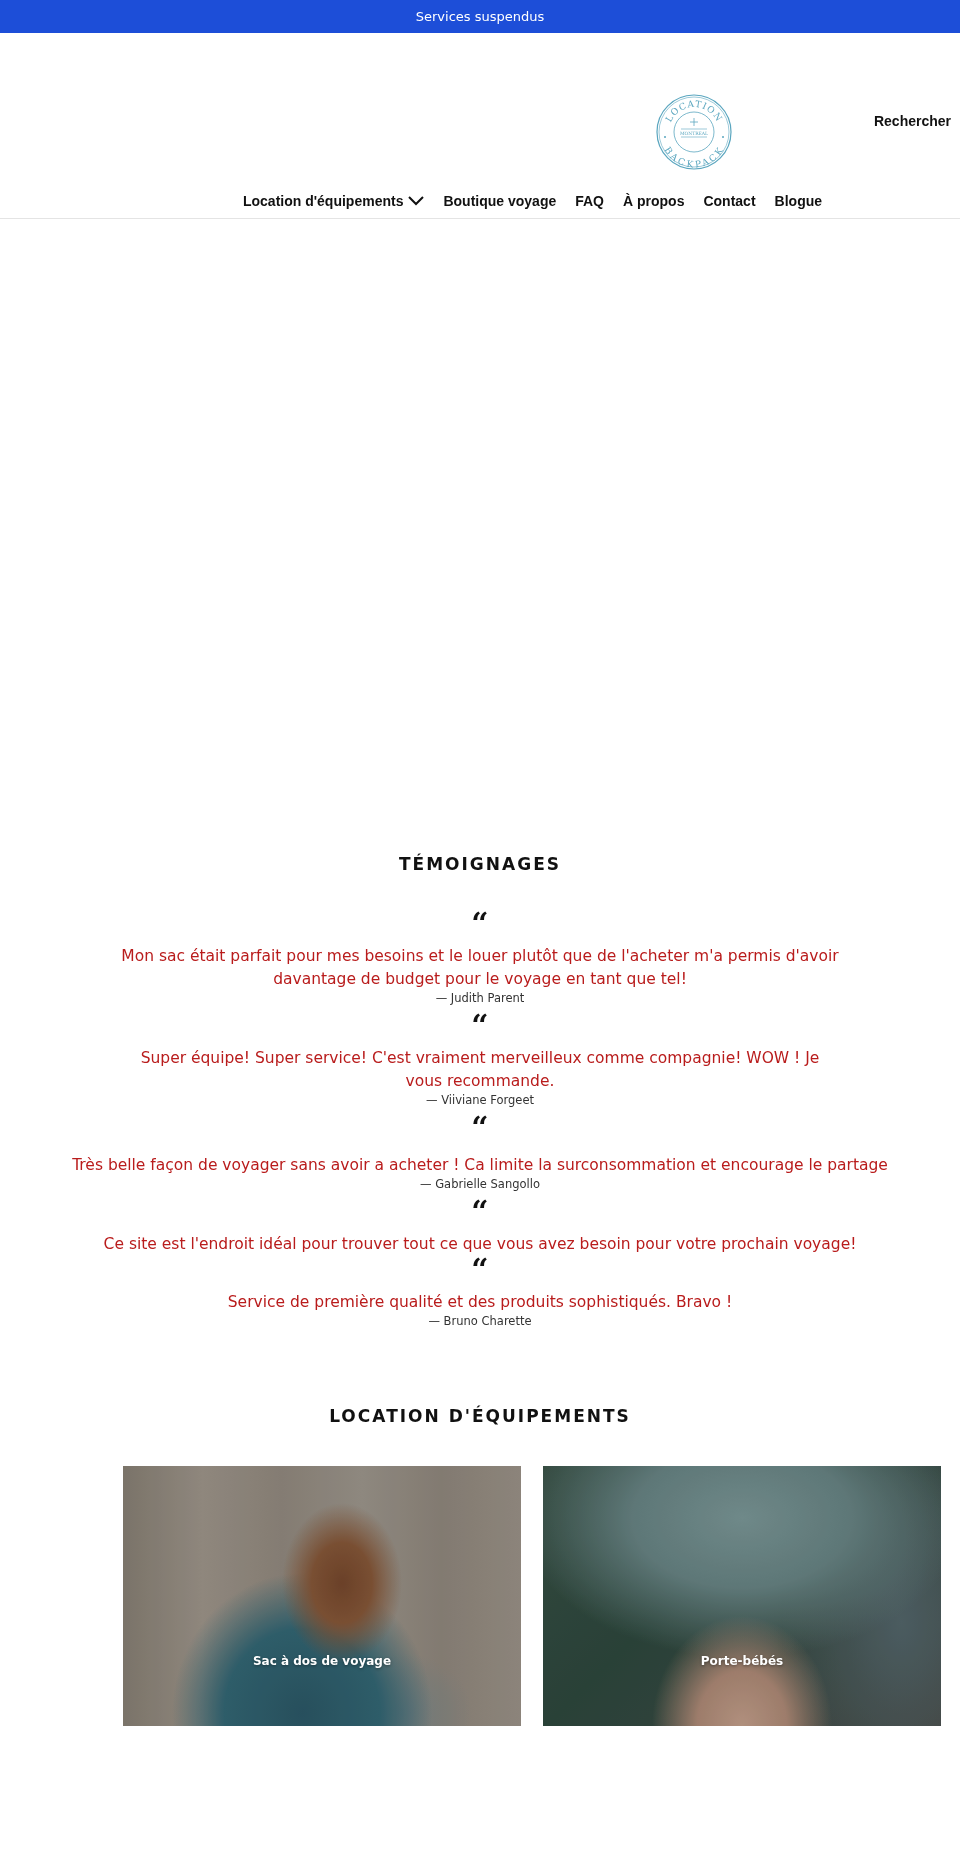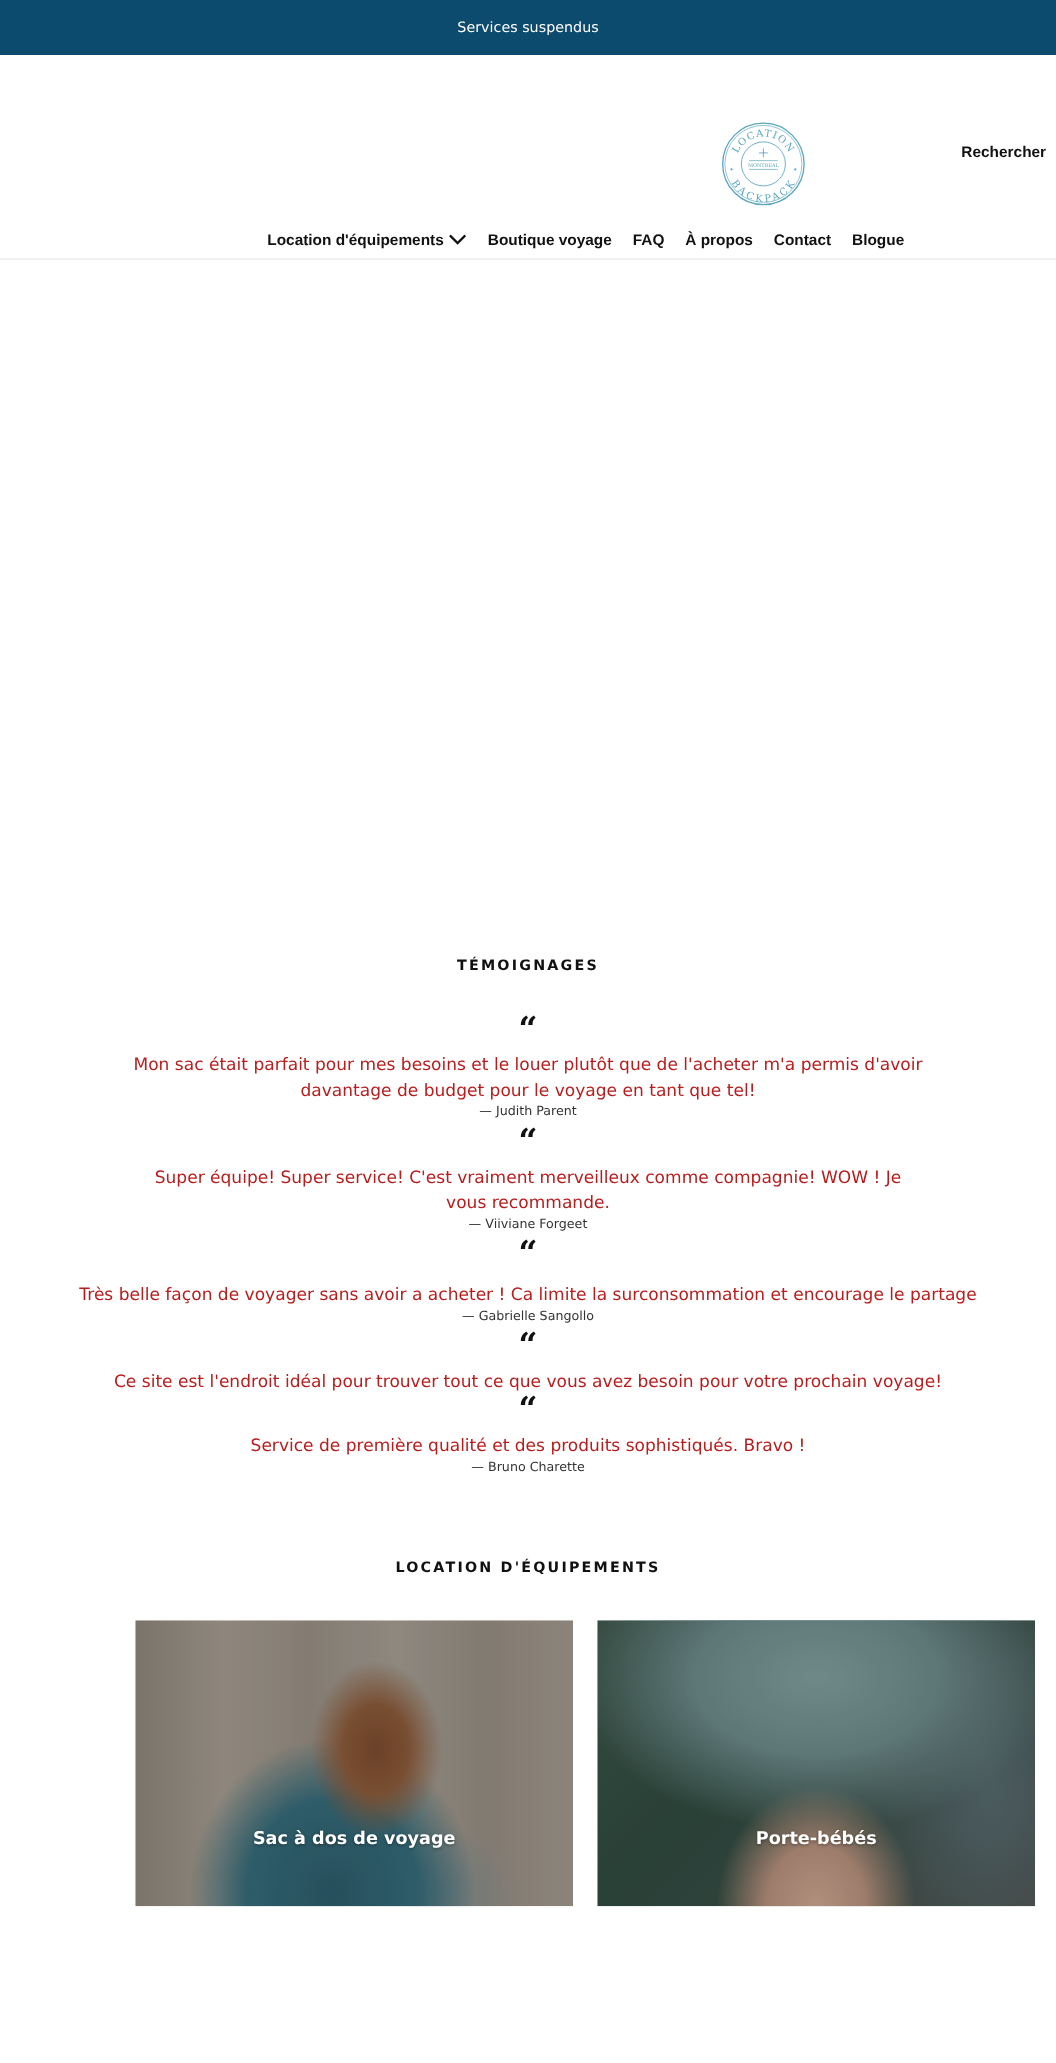--- a/index.html
+++ b/index.html
@@ -1,20 +1,20 @@
 <!DOCTYPE html>
 <html><head>
   <meta charset="utf-8">
   <style>
     * { box-sizing: border-box; margin: 0; padding: 0; }
     html, body { width: 960px; background: #ffffff; }
     body { font-family: "DejaVu Sans", sans-serif; color: #222; position: relative; height: 1875px; overflow: hidden; }
 
     .announcement {
-      height: 50px; background: #0c4a6e; color: #ffffff;
+      height: 33px; background: #1d4ed8; color: #ffffff;
       display: flex; align-items: center; justify-content: center;
       font-family: "DejaVu Sans", sans-serif; font-size: 13px;
     }
 
     .header { position: relative; height: 186px; border-bottom: 1px solid #e4e4e4; }
     .logo {
       position: absolute; left: 655px; top: 60px; width: 78px; height: 78px;
       display: block;
     }
     .search-link {
@@ -30,21 +30,21 @@
     .nav-item {
       font-family: "Liberation Sans", sans-serif; font-weight: bold; font-size: 14px; color: #111;
       margin: 0 9.5px; text-decoration: none; display: flex; align-items: center; white-space: nowrap;
     }
     .nav-item svg { margin-left: 5px; }
 
     .hero-blank { height: 635px; }
 
     .section-title {
       text-align: center; font-family: "DejaVu Sans", sans-serif; font-weight: bold;
-      font-size: 13px; letter-spacing: 2px; color: #111;
+      font-size: 17px; letter-spacing: 2px; color: #111;
     }
 
     .testimonials { padding-top: 0; }
     .testimonials .section-title { margin-top: 0; }
     .quotes { margin-top: 36px; }
     .quote { text-align: center; }
     .quote-mark {
       font-family: "DejaVu Serif", serif; font-weight: bold; font-size: 30px; line-height: 22px;
       height: 20px; color: #111; display: block; margin: 0 auto; overflow: hidden; padding-top: 3px;
     }
@@ -73,21 +73,21 @@
     .card-2 .card-img {
       background:
         radial-gradient(ellipse 90px 110px at 50% 100%, #c9a48f 0%, #b38e7a 50%, transparent 100%),
         radial-gradient(ellipse 220px 140px at 50% 20%, #7f9c9c 0%, #6b8888 50%, transparent 100%),
         radial-gradient(ellipse 120px 200px at 90% 60%, #56696e 0%, transparent 100%),
         linear-gradient(135deg, #3b5448 0%, #2f4a3f 40%, #3c4e47 70%, #4b4a44 100%);
     }
     .card-overlay { position: absolute; inset: 0; background: rgba(0,0,0,0.12); }
     .card-label {
       position: absolute; left: 0; right: 0; top: 188px; text-align: center;
-      color: #fff; font-family: "DejaVu Sans", sans-serif; font-weight: bold; font-size: 16px;
+      color: #fff; font-family: "DejaVu Sans", sans-serif; font-weight: bold; font-size: 12px;
       text-shadow: 0 1px 3px rgba(0,0,0,0.4);
     }
   </style>
 </head>
 <body>
 
 <div class="announcement">
   <span>Services suspendus</span>
 </div>
 

